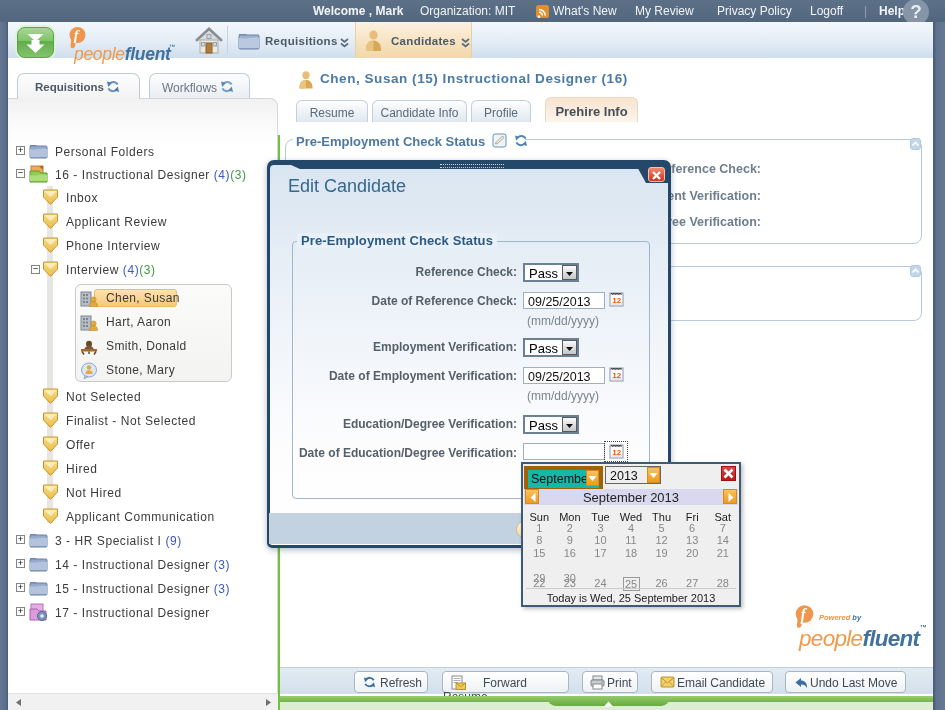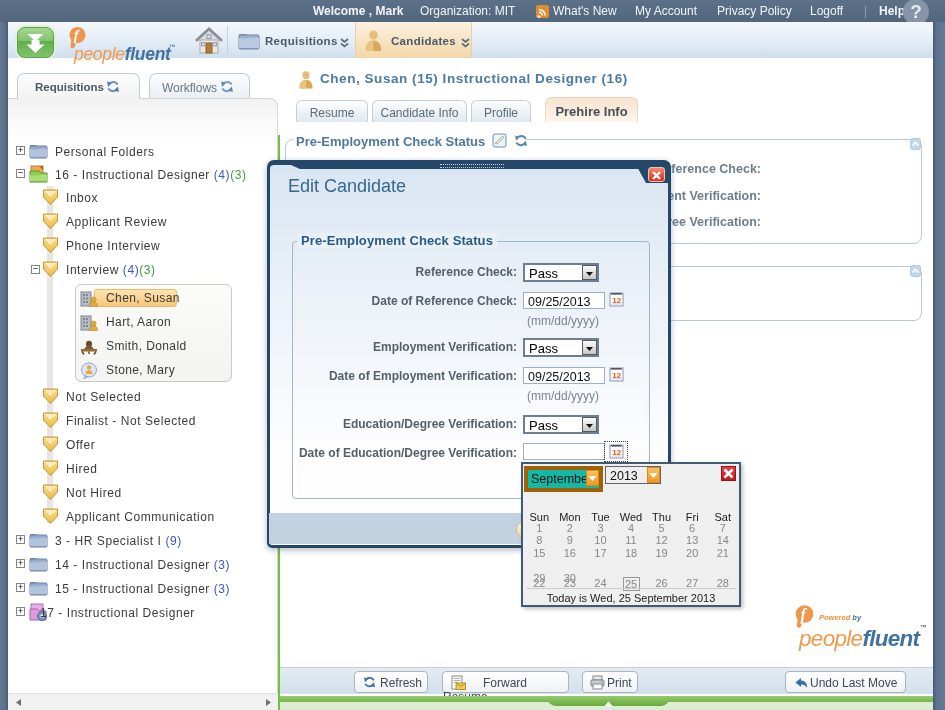--- a/index.html
+++ b/index.html
@@ -38,21 +38,21 @@
 
 #botbar{left:280px;top:667px;width:653px;height:27px;background:linear-gradient(#e3ecf3,#d2dfea);border-top:1px solid #c2d0dc}
 .bbtn{position:absolute;top:3px;height:22px;border:1px solid #a9b6c2;border-radius:4px;background:linear-gradient(#ffffff,#eef1f4);font-size:12px;color:#3f4a55;text-align:left;padding-top:4px}
 #greenbar{left:280px;top:696px;width:653px;height:6px;background:linear-gradient(#9acb74,#74b44a)}
 #greenstrip{left:280px;top:702px;width:653px;height:8px;background:#dcedd2}
 
 #modal{left:267px;top:160px;width:404px;height:388px;background:linear-gradient(#d9e5f1,#eef3f9 40%,#fdfdfe 75%,#fff);border:3px solid #24486a;border-radius:7px 7px 5px 5px;box-shadow:0 2px 6px rgba(40,60,90,.35)}
 #mtitle{position:absolute;left:18px;top:13px;font-size:18px;color:#34688f}
 #mfs{position:absolute;left:22px;top:78px;width:358px;height:258px;border:1px solid #9db8cc;border-radius:4px}
 .mlabel{position:absolute;right:151px;font-weight:bold;font-size:12px;color:#55606a;white-space:nowrap}
-.msel{position:absolute;left:253px;width:76px;height:19px;border:2px solid #6b8094;background:#fff}
+.msel{position:absolute;left:253px;width:56px;height:19px;border:2px solid #6b8094;background:#fff}
 .msel .sarr{position:absolute;right:0;top:0;width:15px;height:15px;background:linear-gradient(#fbfbfb,#c6c6c6);border:1px solid #5a5a5a}
 .minput{position:absolute;left:253px;width:82px;height:17px;border:1px solid #9eb0bd;background:#fff;font-size:12.5px;color:#111;padding:2px 0 0 4px}
 .mmdy{position:absolute;left:257px;font-size:12px;color:#7b858e}
 #mfoot{position:absolute;left:-1px;top:350px;width:400px;height:31px;background:#c3d2e0}
 
 #dpick{left:521px;top:462px;width:220px;height:145px;background:#efefef;border:2px solid #3d5a77;box-shadow:2px 2px 4px rgba(0,0,0,.25);font-size:12px}
 .drow{position:absolute;left:1px;width:214px;display:flex;font-size:11px;color:#878787}
 .drow span{flex:1;text-align:center;position:relative}
 .dhead{font-weight:normal;color:#1c1c1c;font-size:11px}
 .tdy i{font-style:normal;display:inline-block;width:17px;border:1px solid #999}
@@ -63,21 +63,21 @@
 
 <div class="abs" id="navbar">
  <span class="nv" style="left:313px;font-weight:bold">Welcome , Mark</span>
  <span class="nv" style="left:420px">Organization: MIT</span>
  <svg class="nv" style="left:536px;top:5px" width="13" height="13">
       <rect width="13" height="13" rx="2.5" fill="#e08f2e"></rect>
       <path d="M3 10.2a1.4 1.4 0 1 0 .01 0z" fill="#fff"></path>
       <path d="M3 7.2a3.4 3.4 0 0 1 3.4 3.4M3 4.4a6.2 6.2 0 0 1 6.2 6.2" stroke="#fff" stroke-width="1.5" fill="none"></path>
     </svg>
  <span class="nv" style="left:553px">What's New</span>
- <span class="nv" style="left:635px">My Account</span>
+ <span class="nv" style="left:635px">My Review</span>
  <span class="nv" style="left:717px">Privacy Policy</span>
  <span class="nv" style="left:810px">Logoff</span>
  <span class="nv" style="left:864px;color:#8fa0b4">|</span>
  <span class="nv" style="left:879px;font-weight:bold">Help</span>
  <div style="position:absolute;left:903px;top:-1px;width:26px;height:26px;border-radius:50%;background:#8694a7;color:#e8ecf2;font-size:19px;font-weight:bold;text-align:center;line-height:26px">?</div>
 </div>
 
 <div class="abs" id="toolbar">
  <div id="tan"></div>
  <div style="position:absolute;left:17px;top:5px;width:37px;height:31px;border-radius:8px;background:linear-gradient(#a6d694 0%,#7fc46a 45%,#61ae4c 46%,#82c46c 100%);border:1px solid #58a546;box-shadow:0 0 0 2px #e1efdc">
@@ -251,21 +251,21 @@
       <use href="#bfold"></use>
     </svg>
  <div class="trow" style="left:47px;top:524px">15 - Instructional Designer <span class="nblue">(3)</span></div>
  <div class="pm" style="left:8px;top:549px">+</div>
  <svg class="abs" style="left:21px;top:545px" width="19" height="18" viewBox="0 0 19 18">
       <rect x="2" y="1" width="12" height="14" fill="#e3aee3" stroke="#b673b6"></rect>
       <path d="M1 6 L8 6 L10 8 L17 8 L17 17 L1 17 Z" fill="#dd9ade" stroke="#a964aa"></path>
       <circle cx="13" cy="13" r="4.5" fill="#7a94c0" stroke="#4d6a9a"></circle>
       <circle cx="13" cy="13" r="1.8" fill="#e8eef6"></circle>
     </svg>
- <div class="trow" style="left:32px;top:548px">17 - Instructional Designer</div>
+ <div class="trow" style="left:47px;top:548px">17 - Instructional Designer</div>
  <div id="sscroll">
   <svg style="position:absolute;left:6px;top:4px" width="9" height="9">
         <path d="M7 1 L2 4.5 L7 8 Z" fill="#707070"></path>
       </svg>
   <svg style="position:absolute;right:6px;top:4px" width="9" height="9">
         <path d="M2 1 L7 4.5 L2 8 Z" fill="#707070"></path>
       </svg>
  </div>
  <svg width="0" height="0" style="position:absolute">
       <defs>
@@ -363,20 +363,25 @@
         <path d="M2.5 3.5 L9.5 3.5 M2.5 5.5 L9.5 5.5 M2.5 7.5 L7 7.5" stroke="#b0b0b0"></path>
         <rect x="5" y="8" width="9.5" height="6.5" fill="#f0c954" stroke="#b8952e"></rect>
         <path d="M5 8 L9.75 11.5 L14.5 8" fill="none" stroke="#b8952e"></path>
       </svg><span style="margin-left:40px">Forward Resume</span></div>
  <div class="bbtn" style="left:302px;width:56px"><svg style="position:absolute;left:7px;top:3px" width="15" height="15" viewBox="0 0 15 15">
         <rect x="3" y="1" width="9" height="4" fill="#e8e8e8" stroke="#888"></rect>
         <rect x="1" y="5" width="13" height="6" rx="1" fill="#c9cdd2" stroke="#7e858c"></rect>
         <rect x="3" y="9" width="9" height="5" fill="#fff" stroke="#888"></rect>
         <circle cx="12" cy="7" r=".8" fill="#4a9"></circle>
       </svg><span style="margin-left:24px">Print</span></div>
+ <div class="bbtn" style="left:371px;width:122px"><svg style="position:absolute;left:8px;top:4px" width="15" height="12" viewBox="0 0 15 12">
+        <rect x="1" y="1" width="13" height="10" rx="1" fill="#f3d06a" stroke="#b8952e"></rect>
+        <path d="M1 1.5 L7.5 7 L14 1.5" fill="none" stroke="#b8952e"></path>
+        <path d="M1 11 L5.5 6 M14 11 L9.5 6" stroke="#b8952e" stroke-width=".8"></path>
+      </svg><span style="margin-left:25px">Email Candidate</span></div>
  <div class="bbtn" style="left:505px;width:121px"><svg style="position:absolute;left:8px;top:4px" width="14" height="13" viewBox="0 0 14 13">
         <path d="M1.5 6.5 L7 2 L7 4.6 C10.5 4.6 13 7 13 10.8 L13 12 C11.8 9.3 10 8.4 7 8.4 L7 11 Z" fill="#3a6ea5"></path>
       </svg><span style="margin-left:24px">Undo Last Move</span></div>
 </div>
 <div class="abs" id="greenbar"></div>
 <div class="abs" id="greenstrip"></div>
 <div class="abs" style="left:547px;top:696px;width:123px;height:10px;background:linear-gradient(#93c96c,#68ab3e);border-radius:0 0 9px 9px">
  <svg width="123" height="11">
       <path d="M57 7.5 L61.5 2.5 L66 7.5 Z" fill="#fff"></path>
     </svg>
@@ -450,20 +455,29 @@
  <div style="position:absolute;left:82px;top:2px;width:56px;height:18px;border:1px solid #666;background:#efefef">
   <span style="position:absolute;left:4px;top:2px;font-size:12.5px;color:#111">2013</span>
   <div class="obtn" style="right:0;top:0;width:13px;height:16px"><svg width="11" height="16">
           <path d="M1.5 5 L5.5 10 L9.5 5 Z" fill="#fff"></path>
         </svg></div>
  </div>
  <div style="position:absolute;left:198px;top:2px;width:15px;height:15px;background:linear-gradient(#e14545,#bf1818);border:1px solid #911">
   <svg width="13" height="13">
         <path d="M2.5 2.5 L10.5 10.5 M10.5 2.5 L2.5 10.5" stroke="#fff" stroke-width="2.6"></path>
       </svg>
+ </div>
+ <div style="position:absolute;left:1px;top:25px;width:214px;height:16px;background:#d8d9ee">
+  <div class="obtn" style="left:1px;top:0px;width:14px;height:15px"><svg width="14" height="15">
+          <path d="M9.5 3 L4.5 7.5 L9.5 12 Z" fill="#fff"></path>
+        </svg></div>
+  <div style="position:absolute;left:0;top:1px;width:214px;text-align:center;font-size:13px;color:#222">September 2013</div>
+  <div class="obtn" style="right:1px;top:0px;width:14px;height:15px"><svg width="14" height="15">
+          <path d="M4.5 3 L9.5 7.5 L4.5 12 Z" fill="#fff"></path>
+        </svg></div>
  </div>
  <div class="drow dhead" style="top:47px">
       <span>Sun</span>
       <span>Mon</span>
       <span>Tue</span>
       <span>Wed</span>
       <span>Thu</span>
       <span>Fri</span>
       <span>Sat</span>
     </div>

